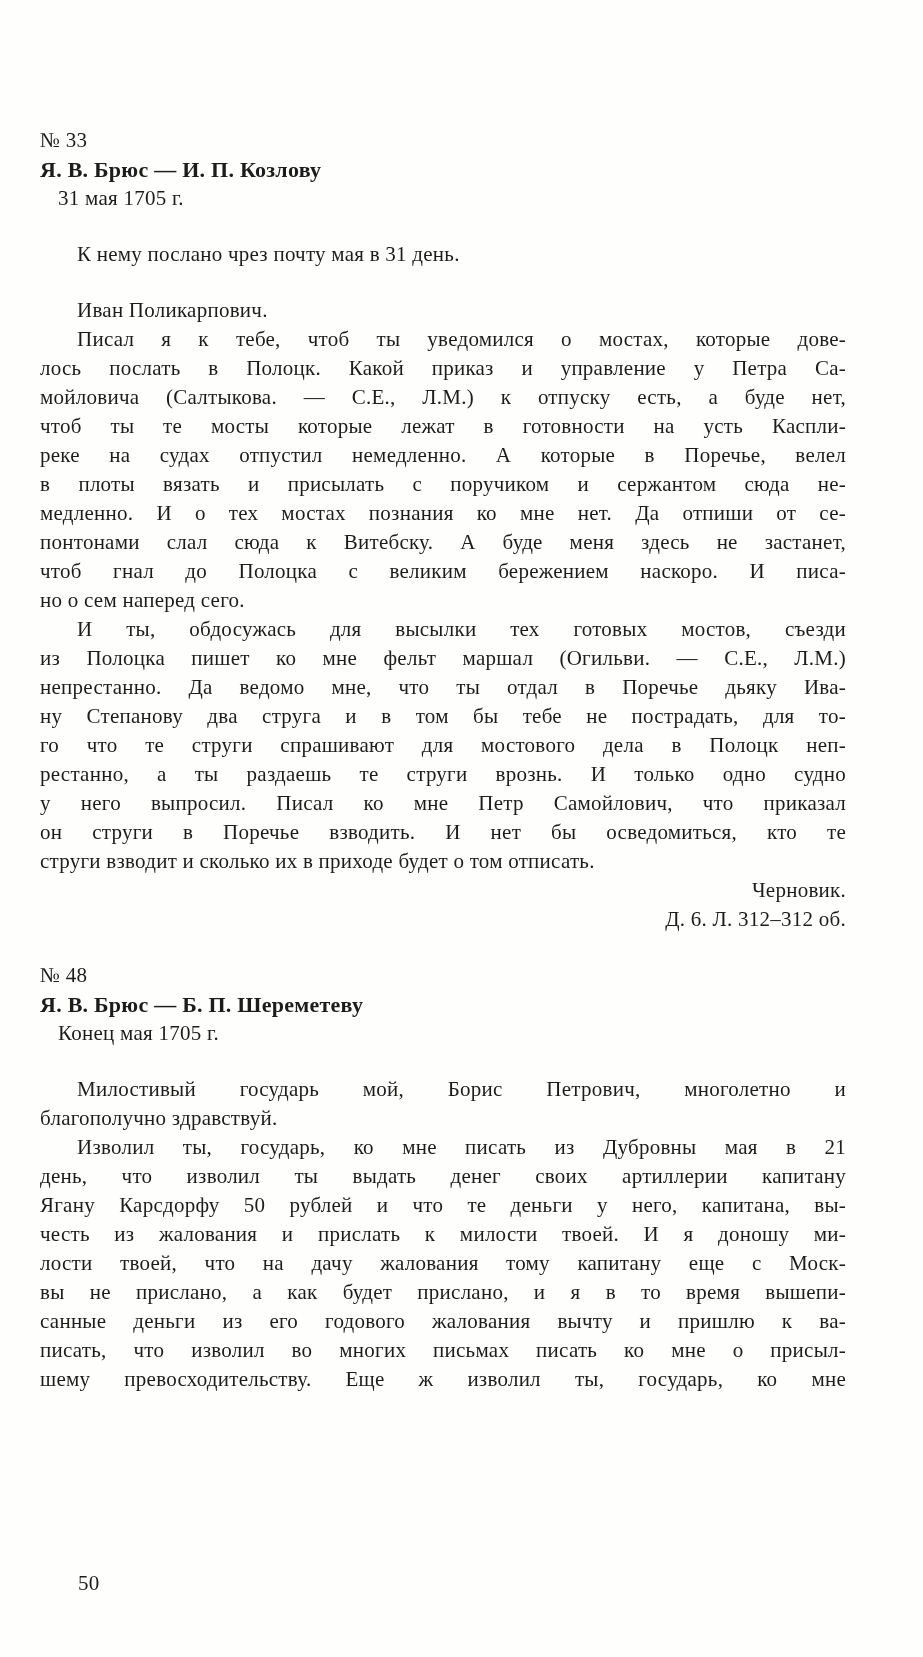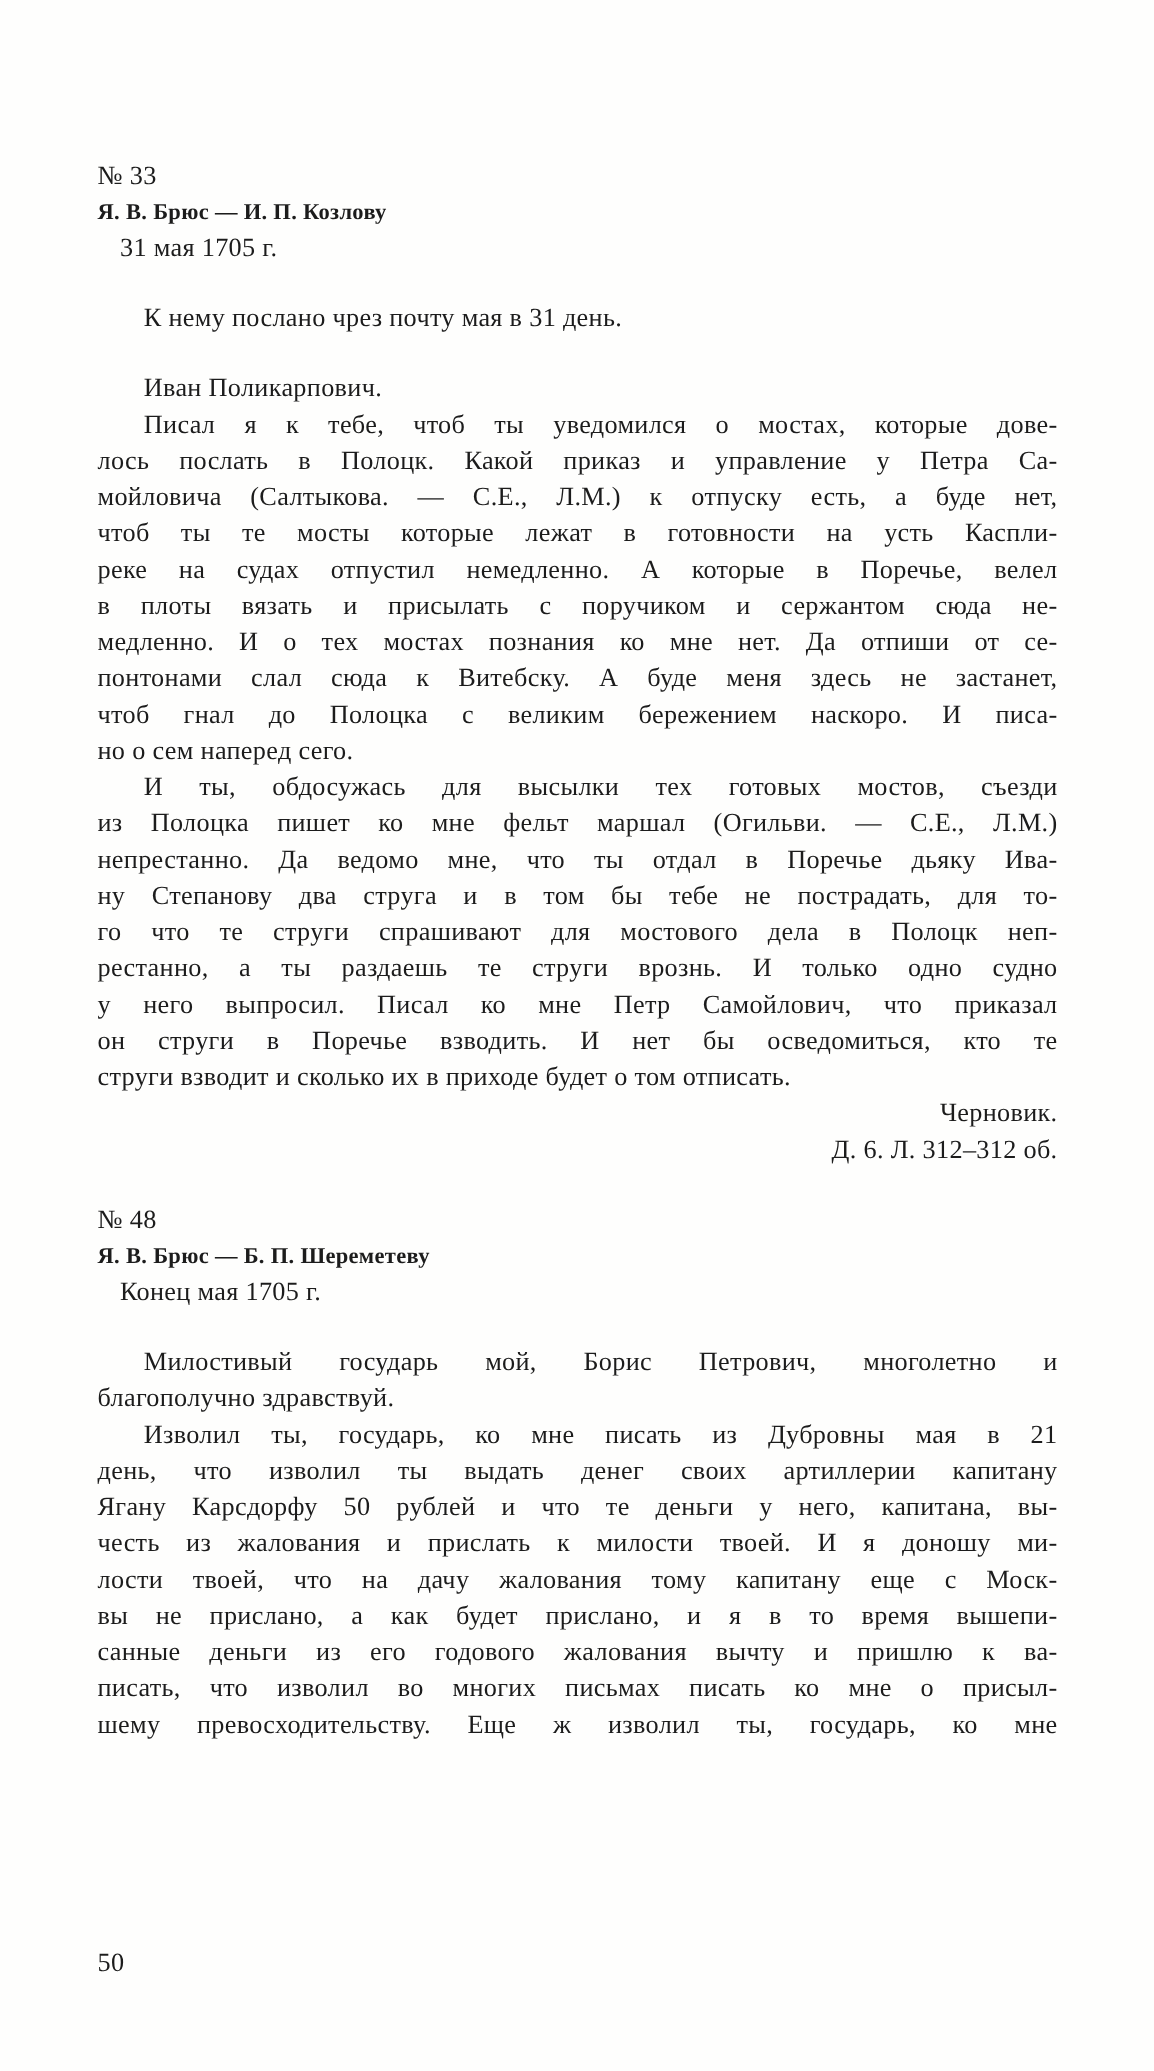--- a/index.html
+++ b/index.html
@@ -3,38 +3,38 @@
 <meta charset="utf-8">
 <style>
   * { margin: 0; padding: 0; box-sizing: border-box; }
   html, body { background: #ffffff; }
   .page {
     position: relative;
     width: 923px;
     height: 1657px;
     background: #fefefd;
     color: #1c1c1c;
-    padding: 126px 77px 0 78px;
+    padding: 126px 77px 0 40px;
     font-family: "Liberation Serif", "DejaVu Serif", serif;
     font-size: 21px;
     line-height: 29px;
     letter-spacing: 0.25px;
     overflow: hidden;
   }
   .letter-number { font-weight: normal; }
-  .letter-heading { font-weight: bold; font-size: 18px; line-height: 29px; }
+  .letter-heading { font-weight: bold; font-size: 22px; line-height: 29px; }
   .letter-date { font-weight: normal; margin-left: 18px; }
   .spaced { margin-top: 27px; }
   .indent { text-indent: 37px; }
   .para .line { text-align: justify; text-align-last: justify; }
   .para .line:first-child { padding-left: 37px; }
   .para .line.last { text-align-last: left; }
   .para.cont .line.last { text-align-last: justify; }
   .signoff { text-align: right; }
-  .page-number { position: absolute; left: 78px; bottom: 72px; }
+  .page-number { position: absolute; left: 78px; bottom: 59px; }
 </style>
 </head>
 <body>
 
 <div class="page">
 
   <section>
     <div class="letter-number">№ 33</div>
     <h2 class="letter-heading">Я. В. Брюс — И. П. Козлову</h2>
     <div class="letter-date">31 мая 1705 г.</div>

